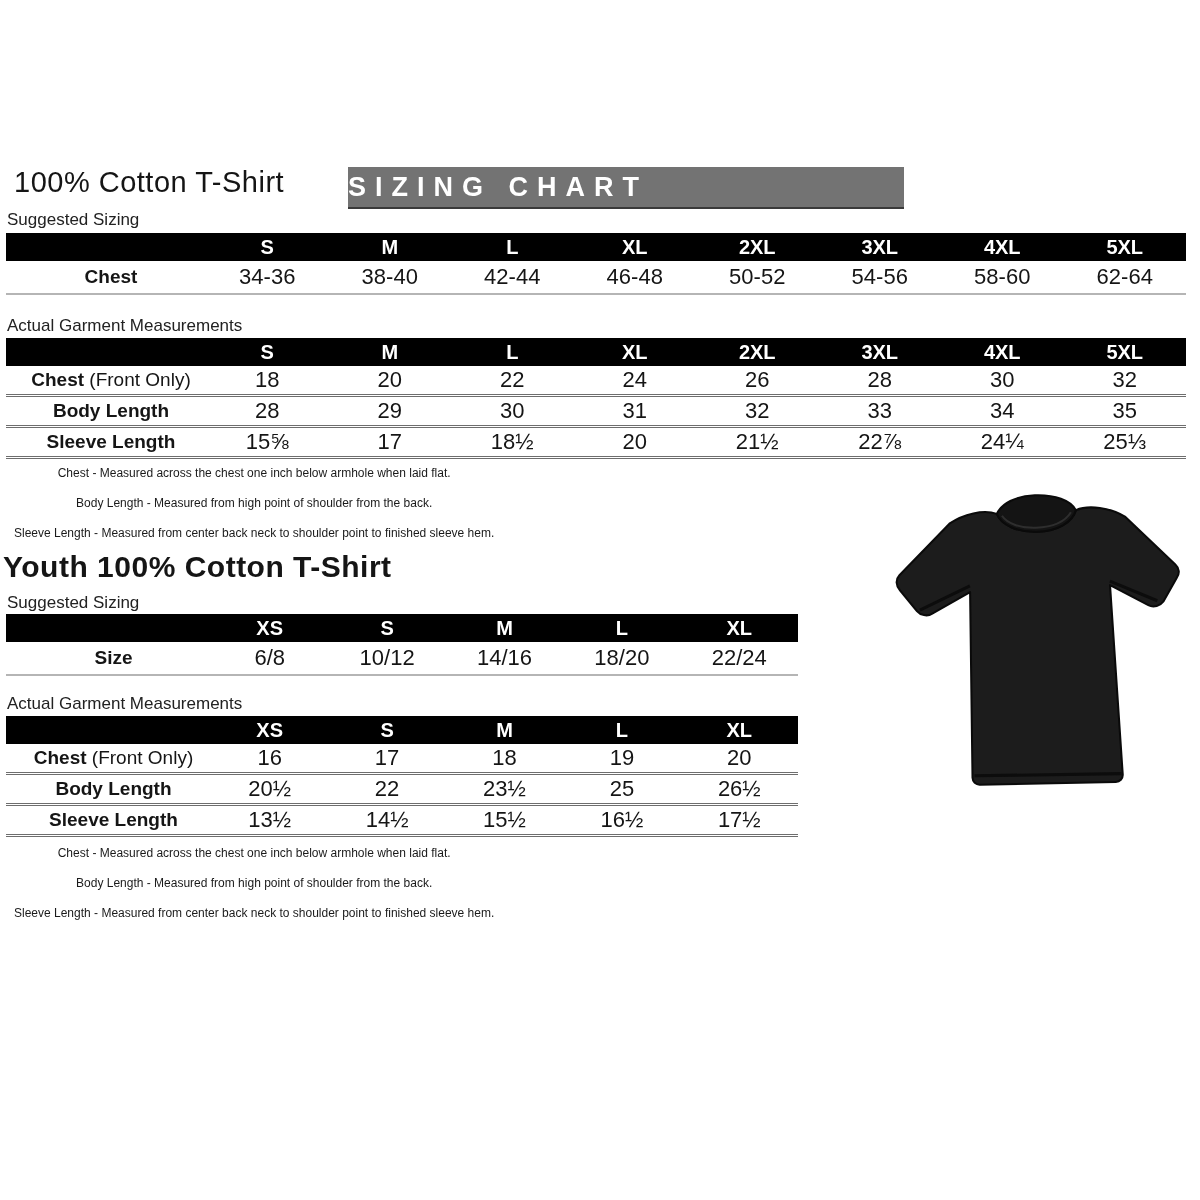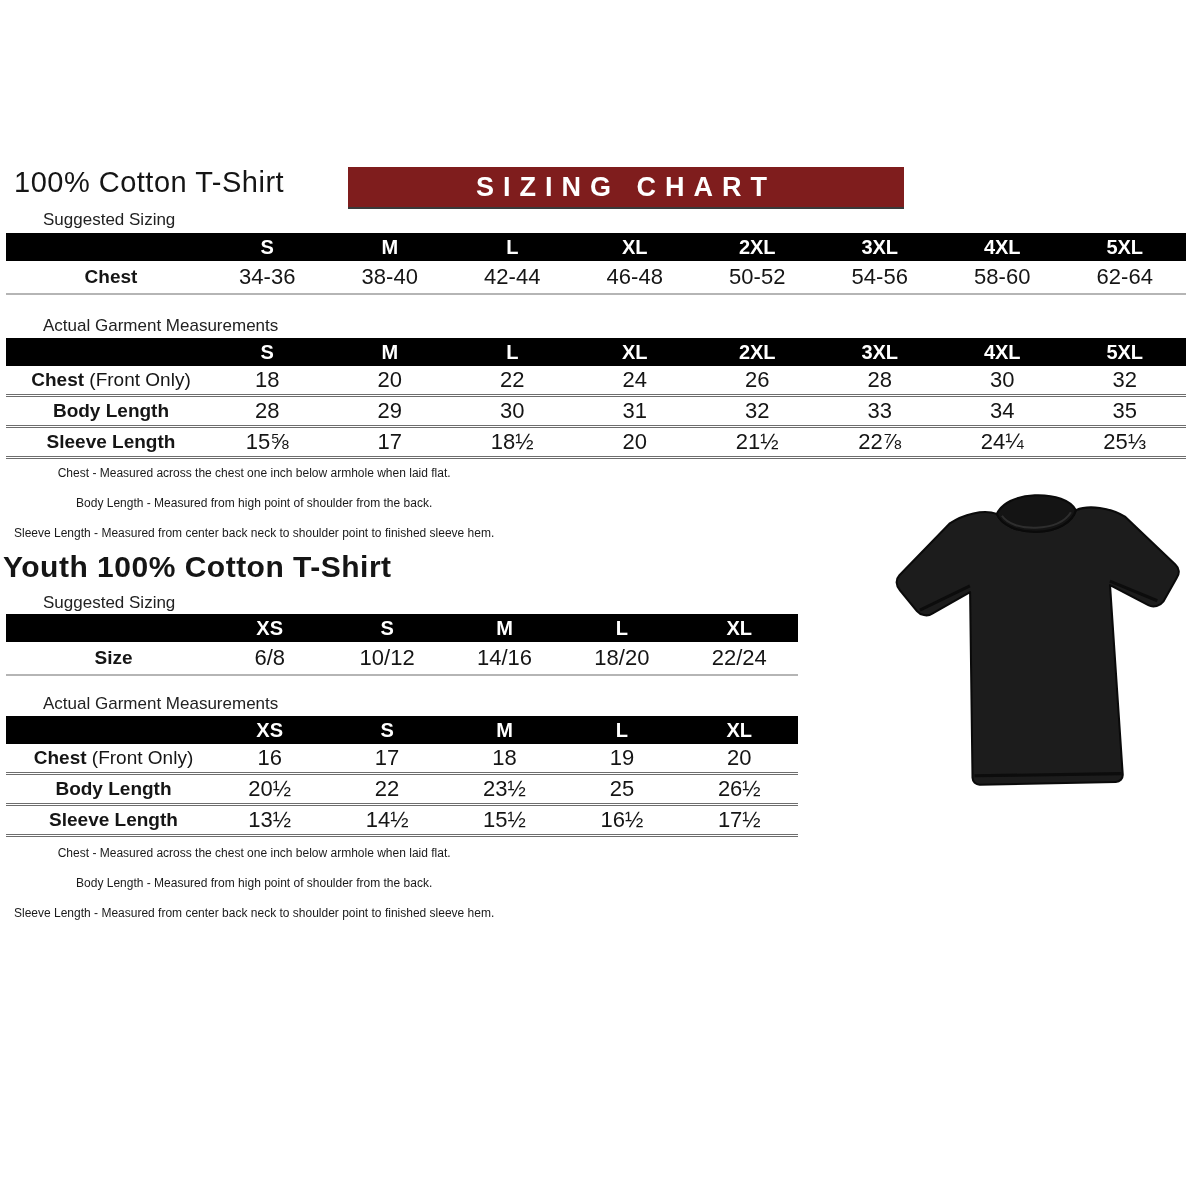--- a/index.html
+++ b/index.html
@@ -6,25 +6,25 @@
   body {
     width:1200px; height:1200px; background:#ffffff;
     font-family:"Liberation Sans", sans-serif; color:#151515;
     position:relative; overflow:hidden;
   }
   .abs { position:absolute;text-align:center; }
 
   
   .main-title { font-size:29px; font-weight:400; letter-spacing:0.5px; }
   .banner {
-    background:#7f1d1d; color:#fff; text-align:center;
+    background:#737373; color:#fff; text-align:left;
     font-weight:bold; font-size:27px; letter-spacing:9px;
     height:40px; line-height:40px; border-bottom:2px solid #3a3a3a;
   }
-  .section-label { font-size:17px; color:#222;margin-left:36px; }
+  .section-label { font-size:17px; color:#222; }
   .youth-title { font-size:30px; font-weight:bold; letter-spacing:0.5px; }
 
   
   .sizing-table { position:absolute; }
   .thead {
     display:grid; background:#000; color:#fff;
     height:28px; align-items:center;
   }
   .thead .hcell { text-align:center; font-weight:bold; font-size:20px; }
   .trow { display:grid; align-items:center; }

